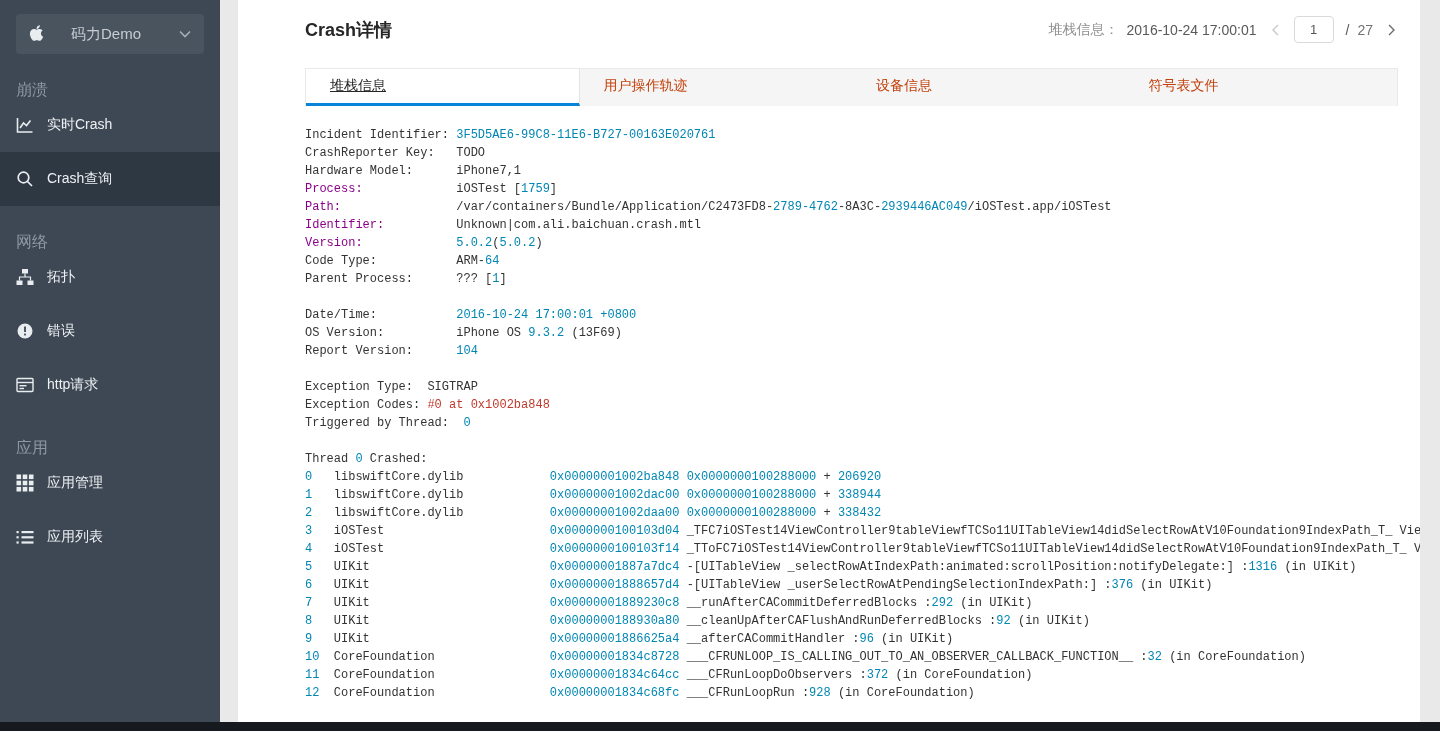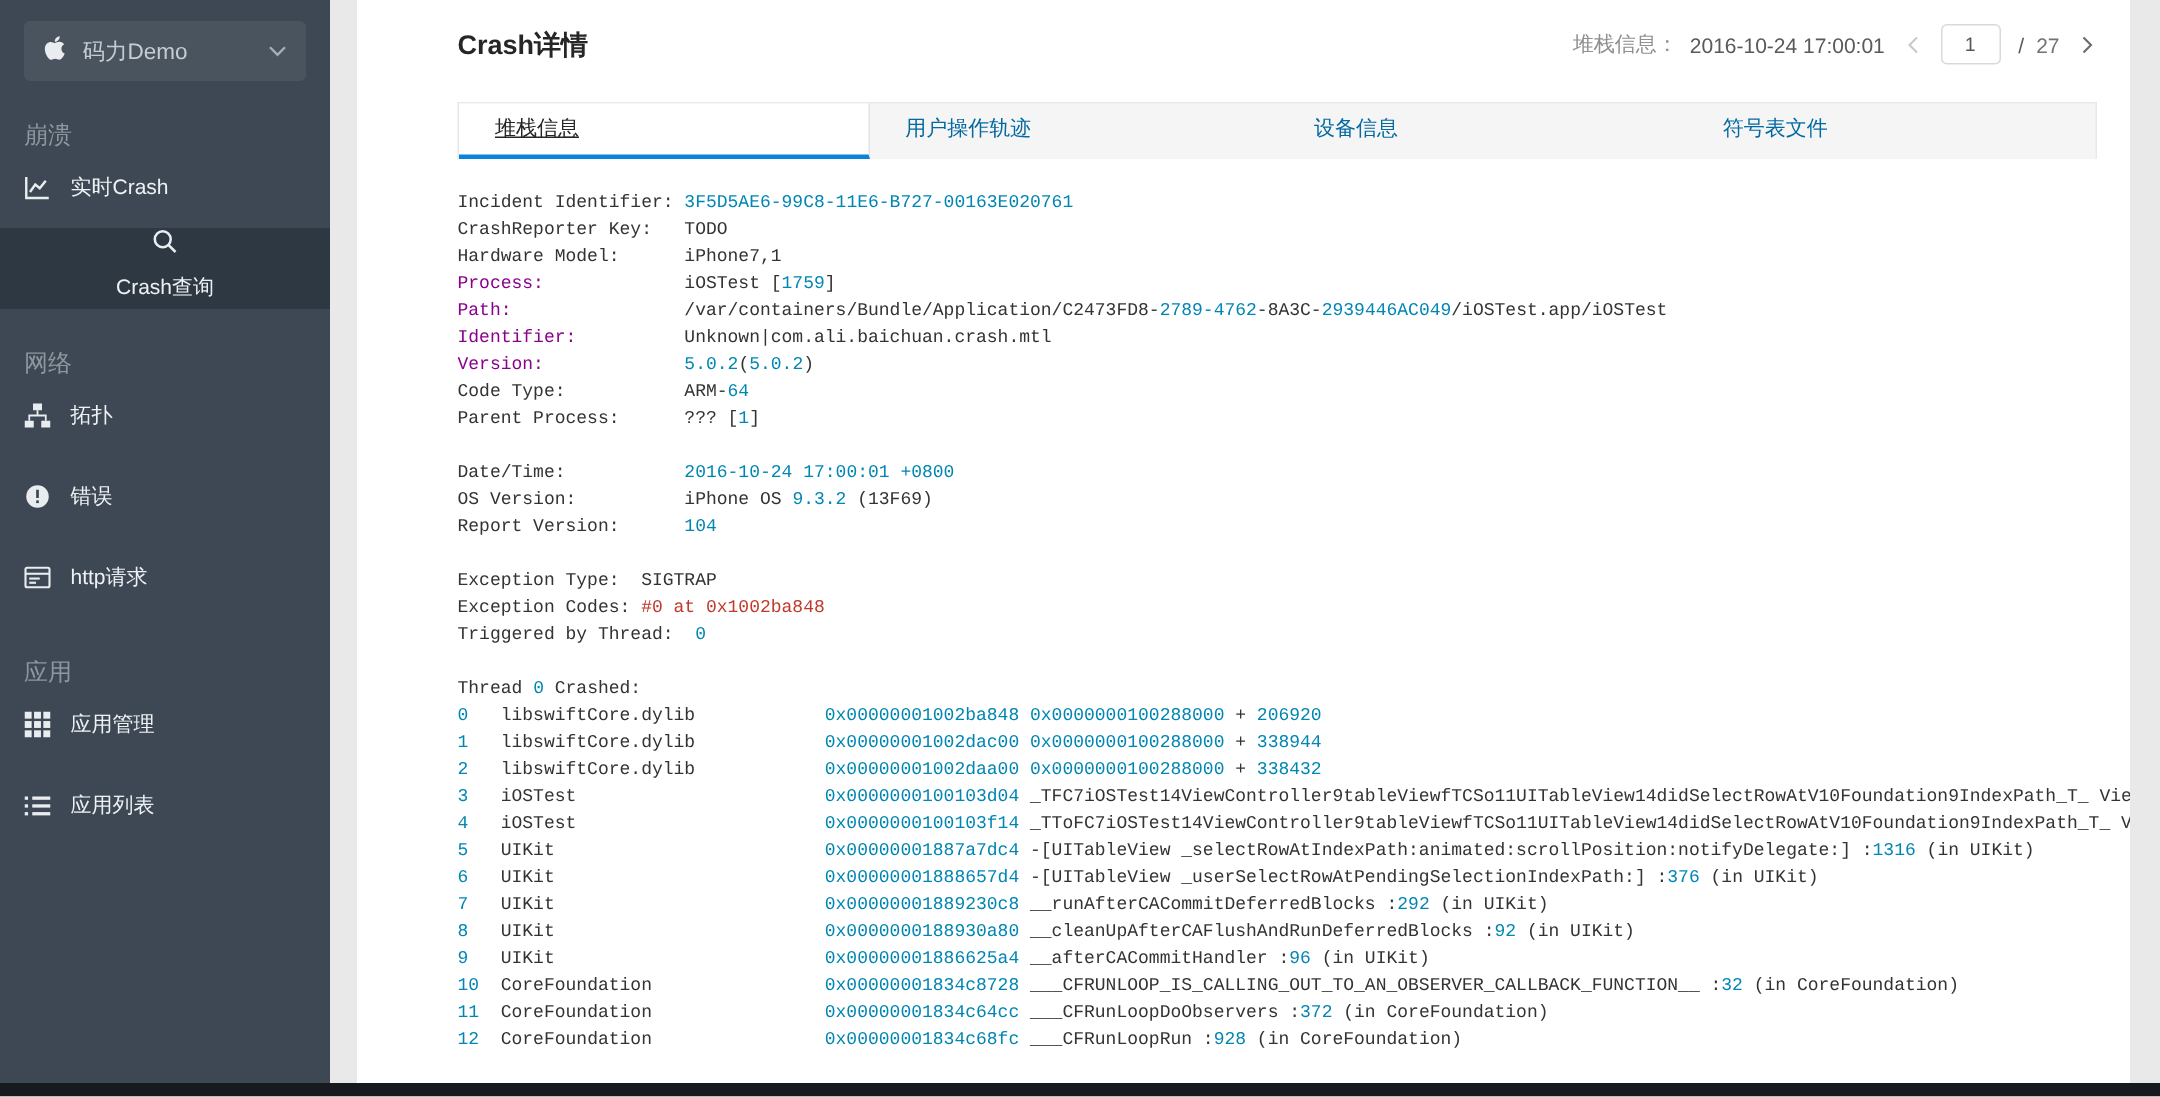--- a/index.html
+++ b/index.html
@@ -6,30 +6,30 @@
   html,body { margin:0; padding:0; }
   body {
     width:1440px; height:731px; overflow:hidden; position:relative;
     background:#e9e9e9;
     font-family:"Liberation Sans","DejaVu Sans",sans-serif;
   }
   
   .sidebar { position:absolute; left:0; top:0; width:220px; height:722px; background:#3d4854; }
   .app-selector {
     margin:14px 16px 0; height:40px; background:#49545f; border-radius:4px;
-    display:flex; align-items:center; padding:0 13px; gap:11px;
+    display:flex; align-items:center; padding:0 13px; gap:27px;
     color:#c6ccd2; font-size:15px; cursor:pointer;
   }
   .app-selector .chev { margin-left:auto; display:flex; }
   .section-label { margin:26px 16px 0; height:18px; color:#8d97a0; font-size:16px; }
   .nav-item {
     height:54px; display:flex; align-items:center; padding:0 16px; gap:13px;
     color:#eef1f3; font-size:14px; cursor:pointer;
   }
-  .nav-item.active { background:#2e3843;flex-direction:column; }
+  .nav-item.active { background:#2e3843; }
   .nav-item svg { flex:none; }
   
   .card { position:absolute; left:238px; top:0; width:1182px; height:722px; background:#fff; overflow:hidden;padding-left:45px; }
   .panel-header { display:flex; align-items:center; justify-content:space-between; padding:16px 22px 0; }
   .page-title { font-size:18px; font-weight:bold; color:#262626; margin:0; }
   .pager-area { display:flex; align-items:center; font-size:14px; color:#8f8f8f; }
   .report-value { color:#595959; margin-left:8px; }
   .pg-btn { background:none; border:none; padding:2px; margin:0; cursor:pointer; display:flex; align-items:center; }
   .pg-btn.prev { color:#c8c8c8; margin-left:12px; }
   .pg-btn.next { color:#6b6b6b; margin-left:12px; }
@@ -40,21 +40,21 @@
   }
   .pg-sep { color:#595959; margin-left:12px; }
   .pg-total { color:#737373; margin-left:8px; }
   
   .tabs {
     display:flex; margin:25px 22px 0; height:38px;
     background:#f5f5f5; border:1px solid #e9e9e9; border-bottom:none;
   }
   .tab {
     flex:1; display:flex; align-items:center; padding-left:24px;
-    font-size:14px; color:#0369a1; cursor:pointer;
+    font-size:14px; color:#c2410c; cursor:pointer;
     border-bottom:3px solid transparent;
   }
   .tab.active {
     background:#fff; color:#262626;
     border-right:1px solid #e4e4e4; border-bottom-color:#0a84d8;text-decoration:underline;
   }
   
   .log {
     margin:20px 0 0 22px; height:578px; overflow:hidden;
     font-family:Liberation Mono, monospace; font-size:12px; line-height:18px;

